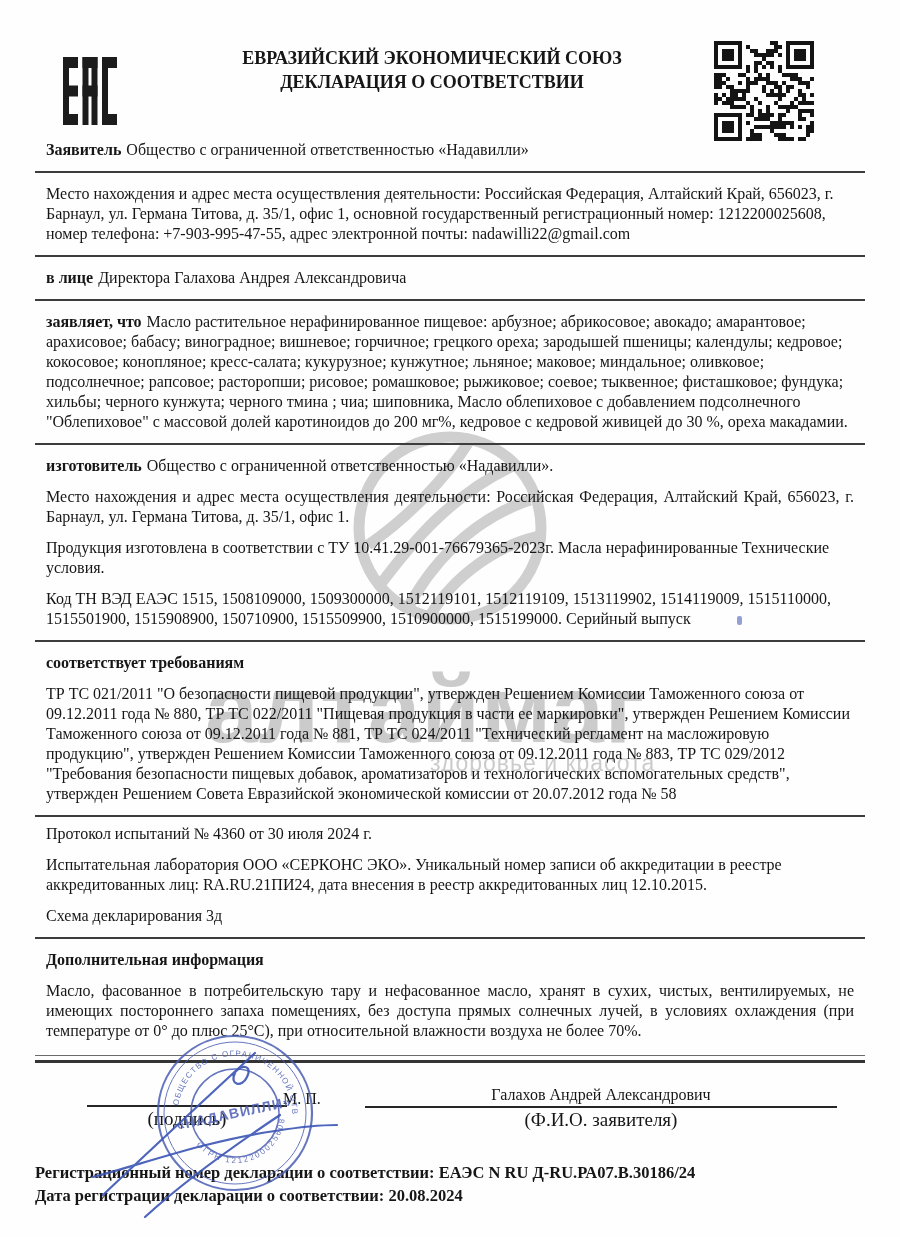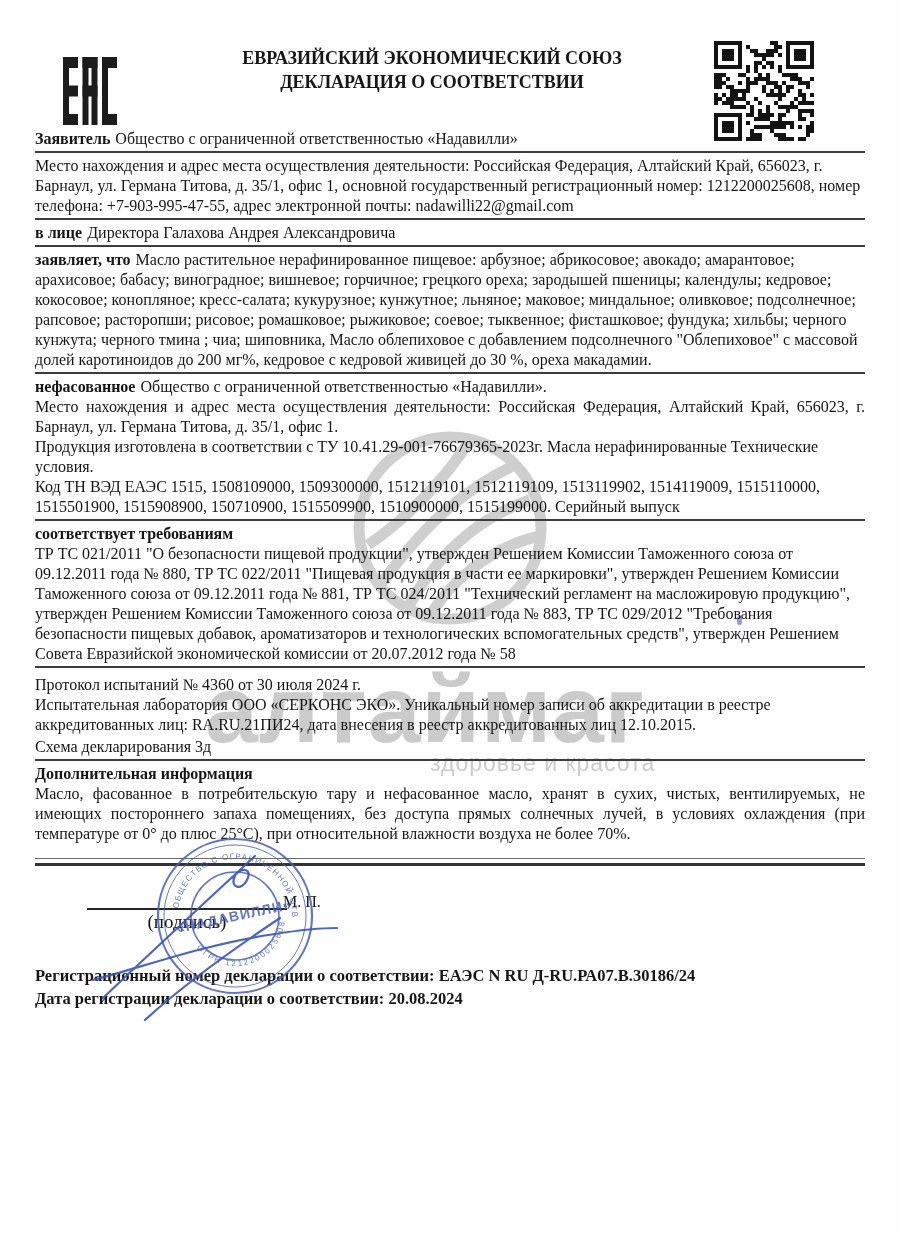--- a/index.html
+++ b/index.html
@@ -13,21 +13,21 @@
   
   .wm{position:absolute;z-index:1;color:#c6c6c6;}
   .wm-brand{left:205px;top:655px;font-family:"Liberation Sans",sans-serif;font-weight:bold;
             font-size:95px;letter-spacing:1px;opacity:.9;}
   .wm-tagline{left:430px;top:750px;font-family:"Liberation Sans",sans-serif;
               font-size:23px;color:#c9c9c9;letter-spacing:1px;opacity:.95;}
   .speck{position:absolute;left:737px;top:616px;width:5px;height:9px;background:#5b6cc0;
          opacity:.65;border-radius:2px;z-index:2;}
   
   .doc{position:absolute;left:35px;top:129px;width:830px;font-size:16px;line-height:20px;z-index:2;}
-  .doc p{margin:0;}
+  .doc p{margin:11px;}
   .rule{height:2px;background:#3c3c3c;margin:2px 0 3px;}
   .rule.thin{height:1px;background:#6a6a6a;margin:14px 0 4px;}
   .rule.thick{height:3px;background:#343434;margin:0 0 4px;}
   .lead{font-weight:bold;margin-right:5px;}
   .hdr{font-weight:bold;}
   .just{text-align:justify;}
   .gap-top{margin-top:7px !important;}
   .small-gap{margin-top:2px !important;}
   
   .sig-row{position:relative;margin-top:22px;height:58px;}
@@ -404,21 +404,21 @@
       <span class="lead">в лице</span><span>Директора Галахова Андрея Александровича</span>
     </p>
     <div class="rule"></div>
 
     <p>
       <span class="lead">заявляет, что</span><span>Масло растительное нерафинированное пищевое: арбузное; абрикосовое; авокадо; амарантовое; арахисовое; бабасу; виноградное; вишневое;  горчичное; грецкого ореха; зародышей пшеницы; календулы; кедровое; кокосовое; конопляное; кресс-салата; кукурузное; кунжутное; льняное; маковое; миндальное; оливковое; подсолнечное; рапсовое; расторопши; рисовое; ромашковое; рыжиковое; соевое; тыквенное; фисташковое; фундука; хильбы; черного кунжута; черного тмина ; чиа; шиповника, Масло облепиховое с добавлением подсолнечного "Облепиховое" с массовой долей каротиноидов до 200 мг%,  кедровое с кедровой живицей до 30 %,  ореха макадамии.</span>
     </p>
     <div class="rule"></div>
 
     <p>
-      <span class="lead">нефасованное</span><span>Общество с ограниченной ответственностью «Надавилли».</span>
+      <span class="lead">изготовитель</span><span>Общество с ограниченной ответственностью «Надавилли».</span>
     </p>
     <p class="just">Место нахождения и адрес места осуществления деятельности: Российская Федерация, Алтайский Край, 656023, г. Барнаул, ул. Германа Титова, д. 35/1, офис 1.</p>
     <p>Продукция изготовлена в соответствии с ТУ 10.41.29-001-76679365-2023г. Масла нерафинированные Технические условия.</p>
     <p>Код ТН ВЭД ЕАЭС 1515, 1508109000, 1509300000, 1512119101, 1512119109, 1513119902, 1514119009, 1515110000, 1515501900, 1515908900, 150710900, 1515509900, 1510900000, 1515199000. Серийный выпуск</p>
     <div class="rule"></div>
 
     <p class="hdr">соответствует требованиям</p>
     <p>ТР ТС 021/2011 "О безопасности пищевой продукции", утвержден Решением Комиссии Таможенного союза от 09.12.2011 года № 880, ТР ТС 022/2011 "Пищевая продукция в части ее маркировки", утвержден Решением Комиссии Таможенного союза от 09.12.2011 года № 881, ТР ТС 024/2011 "Технический регламент на масложировую продукцию", утвержден Решением Комиссии Таможенного союза от 09.12.2011 года № 883, ТР ТС 029/2012 "Требования безопасности пищевых добавок,  ароматизаторов и технологических вспомогательных средств", утвержден Решением Совета Евразийской экономической комиссии от 20.07.2012 года № 58</p>
     <div class="rule"></div>
 
@@ -432,20 +432,24 @@
 
     <div class="rule thin"></div>
     <div class="rule thick"></div>
 
     <div class="sig-row">
       <div class="sig-left">
         <div class="sline"></div>
         <span class="sig-cap">(подпись)</span>
       </div>
       <div class="mp">М. П.</div>
+      <div class="sig-right">
+        <div class="name">Галахов Андрей Александрович</div>
+        <span class="sig-cap">(Ф.И.О. заявителя)</span>
+      </div>
 
       <svg class="stamp" width="180" height="180" viewBox="0 0 180 180">
         <defs>
           <path id="arcT" d="M 90,90 m -57,0 a 57,57 0 1 1 114,0"></path>
           <path id="arcB" d="M 90,90 m -50,0 a 50,50 0 1 0 100,0"></path>
         </defs>
         <g fill="none" stroke="#4c5fb4">
           <circle cx="90" cy="90" r="77" stroke-width="2.2"></circle>
           <circle cx="90" cy="90" r="71" stroke-width="1"></circle>
           <circle cx="90" cy="90" r="44" stroke-width="1.5"></circle>

